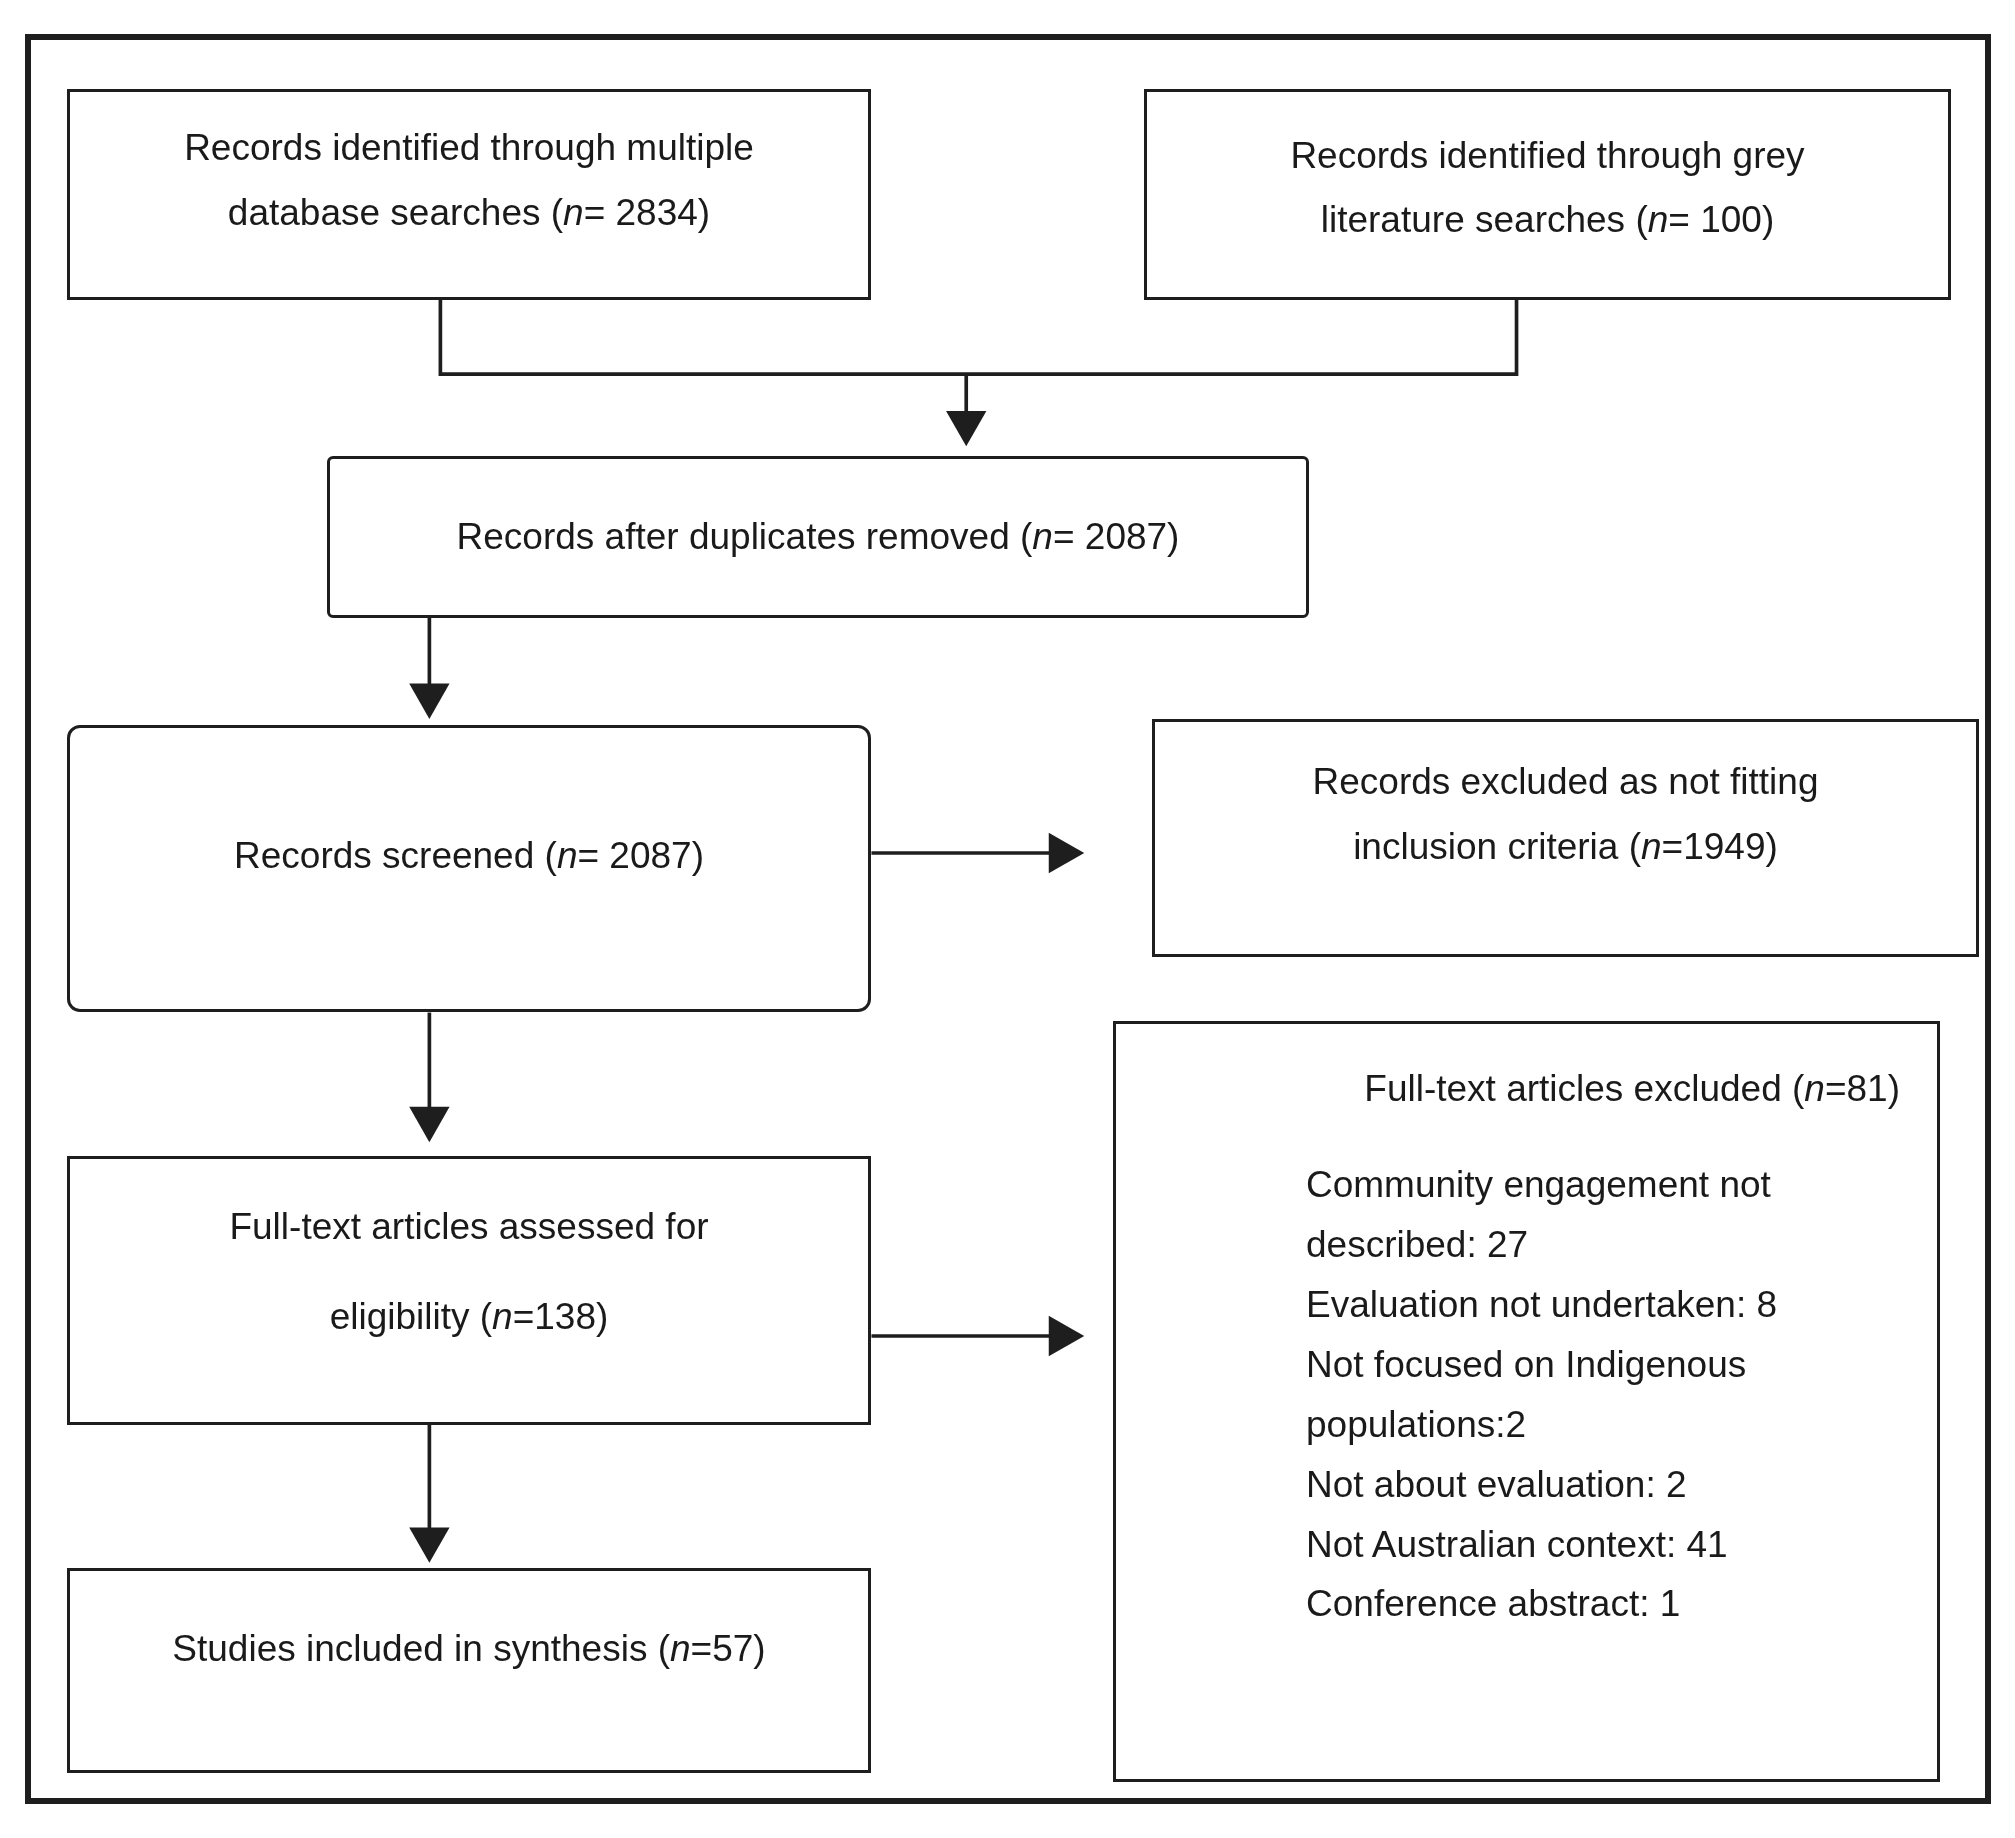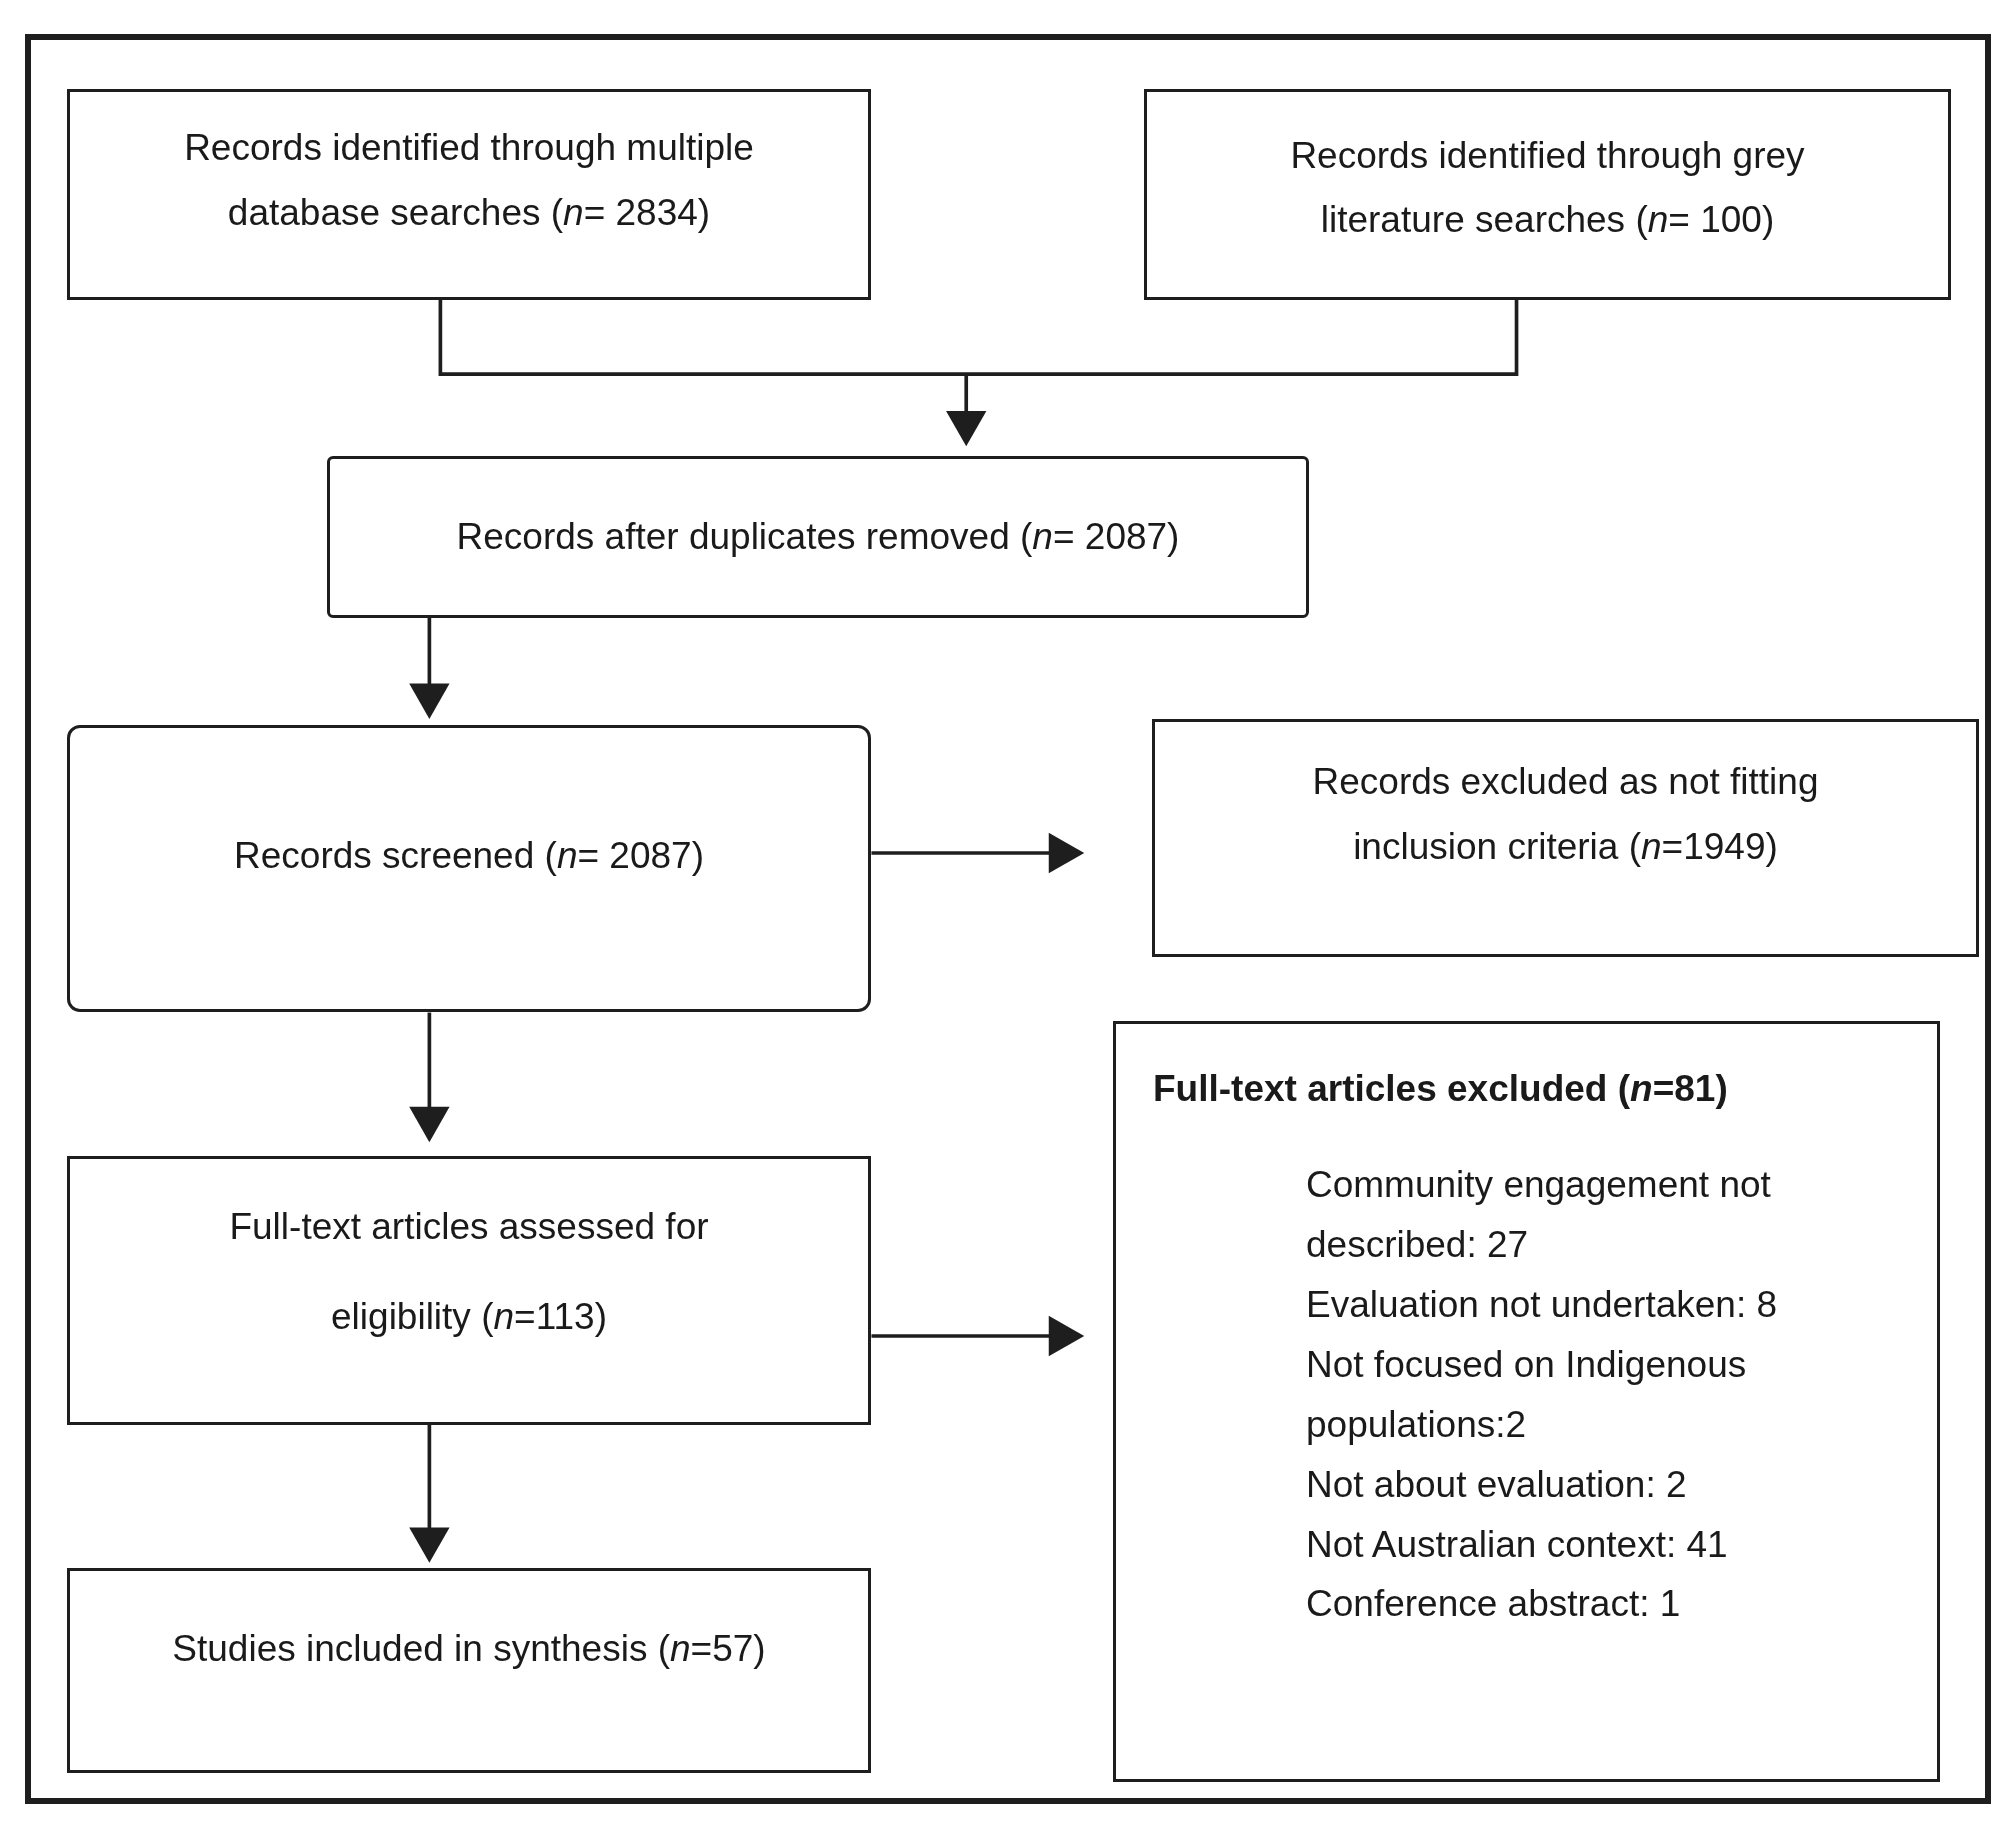--- a/index.html
+++ b/index.html
@@ -23,21 +23,21 @@
   .b2{left:1144px;top:89px;width:807px;height:211px;padding-bottom:12.2px;}
   .b3{left:327px;top:456px;width:982px;height:162px;border-radius:6px;}
   .b4{left:67px;top:725px;width:804px;height:287px;padding-bottom:24.5px;border-radius:13px;}
   .b5{left:1113px;top:719px;width:827px;height:238px;padding-bottom:46px;margin-left:39px;}
   .b6{left:67px;top:1156px;width:804px;height:269px;padding-bottom:37px;gap:25px;}
   .b8{left:67px;top:1568px;width:804px;height:205px;padding-bottom:43px;}
   .b7{
     left:1113px;top:1021px;width:827px;height:761px;
     display:block;text-align:left;padding:34px 37px 0 37px;
   }
-  .b7-title{text-align:left;line-height:1.7;white-space:nowrap;font-weight:bold;}
+  .b7-title{text-align:right;line-height:1.7;white-space:nowrap;}
   .b7-list{margin:34px 0 0 153px;width:575px;line-height:1.62;}
 </style>
 </head>
 <body>
 
 <div class="canvas">
 
   <div class="frame"></div>
 
   <svg class="connectors" width="2015" height="1838" viewBox="0 0 3295 3006">
@@ -78,21 +78,21 @@
     <div class="bline"><span>Records screened (</span><span class="it">n</span><span>= 2087)</span></div>
   </div>
 
   <div class="box b5">
     <div class="bline"><span>Records excluded as not fitting</span></div>
     <div class="bline"><span>inclusion criteria (</span><span class="it">n</span><span>=1949)</span></div>
   </div>
 
   <div class="box b6">
     <div class="bline"><span>Full-text articles assessed for</span></div>
-    <div class="bline"><span>eligibility (</span><span class="it">n</span><span>=113)</span></div>
+    <div class="bline"><span>eligibility (</span><span class="it">n</span><span>=138)</span></div>
   </div>
 
   <div class="box b7">
     <div class="b7-title"><span>Full-text articles excluded (</span><span class="it">n</span><span>=81)</span></div>
     <div class="b7-list">
         <div>Community engagement not described: 27</div>
         <div>Evaluation not undertaken: 8</div>
         <div>Not focused on Indigenous populations:2</div>
         <div>Not about evaluation: 2</div>
         <div>Not Australian context: 41</div>

